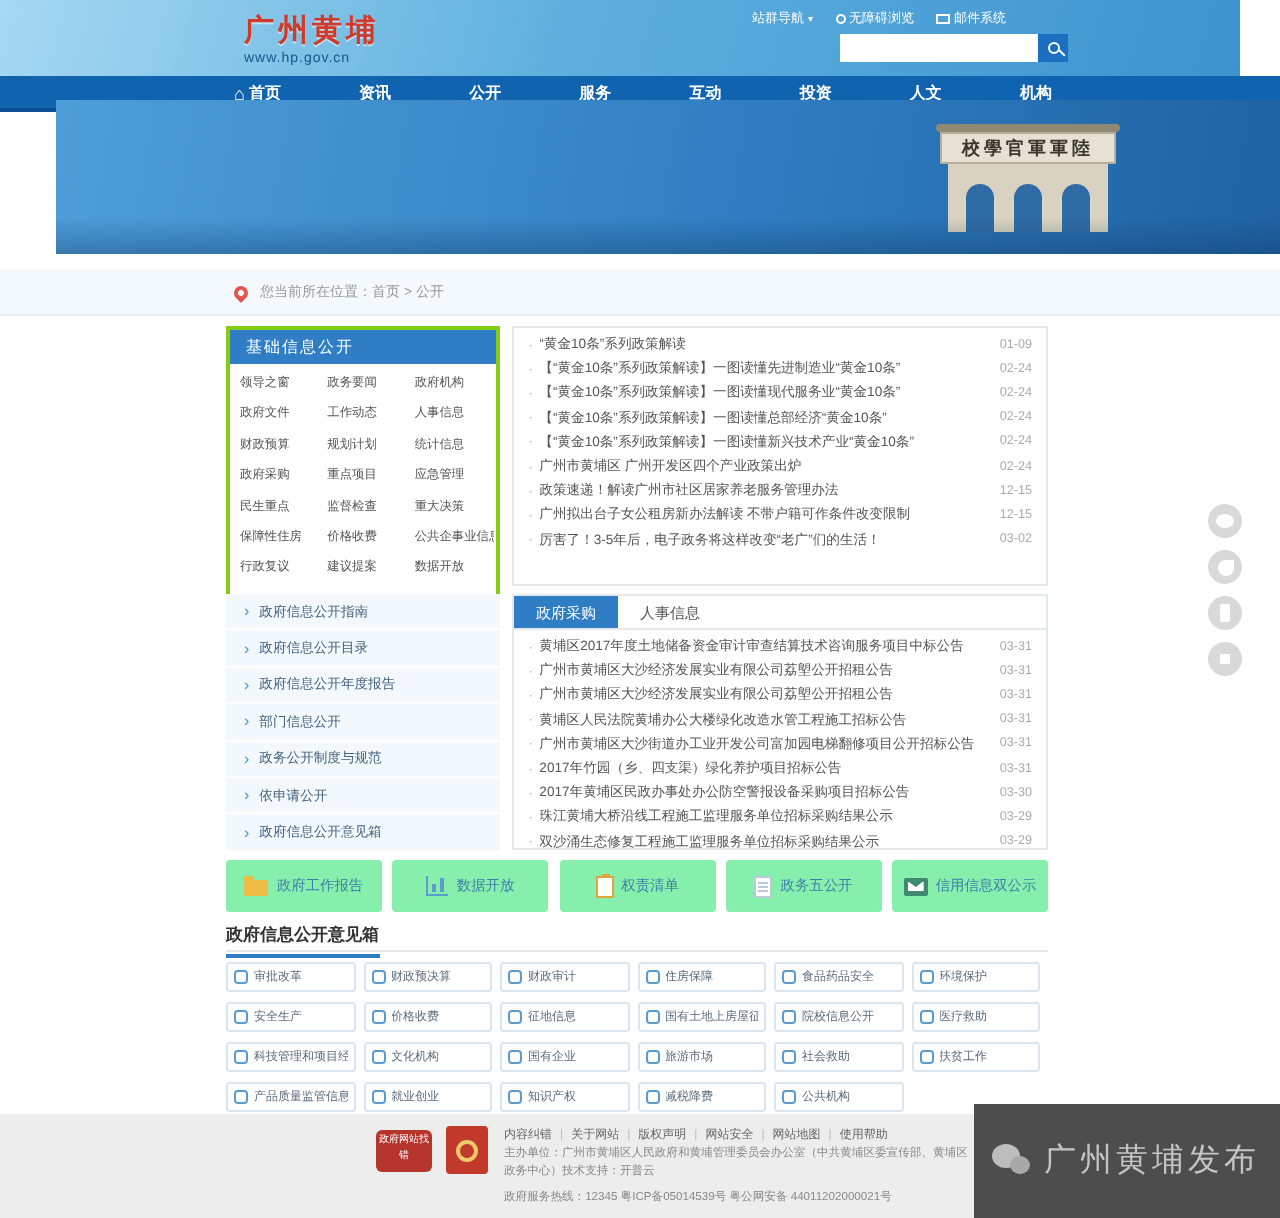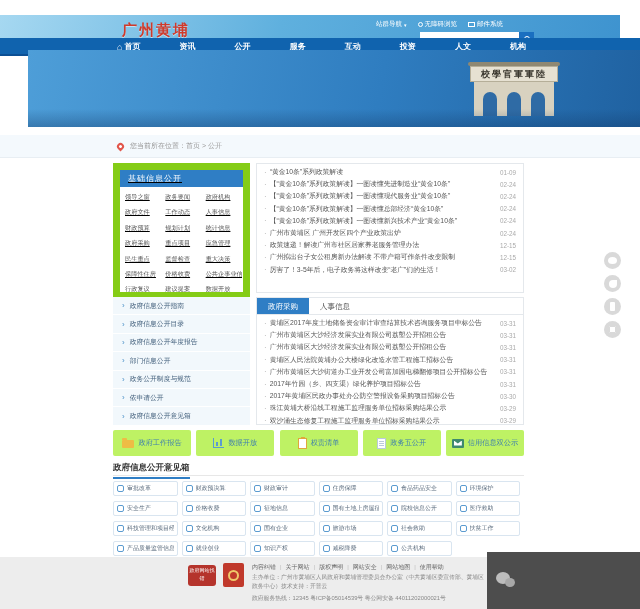--- a/index.html
+++ b/index.html
@@ -1,20 +1,20 @@
 <!DOCTYPE html>
 <html><head>
 <meta charset="utf-8">
 <style>
   * { margin:0; padding:0; box-sizing:border-box; }
   body { font-family:"Liberation Sans","DejaVu Sans",sans-serif; background:#fff; }
   .page { position:relative; width:640px; height:609px; background:#fff; overflow:hidden; }
 
   
-  .header { position:absolute; top:15px; left:0; width:620px; height:38px;
+  .header { position:absolute; top:0; left:0; width:620px; height:38px;
     background:linear-gradient(105deg,#a6d8f1 0%,#5fb0de 45%,#3e93cf 100%); }
   .logo { position:absolute; left:122px; top:6px; cursor:pointer; }
   .logo-title { font-size:15px; font-weight:bold; color:#cf3a2b; letter-spacing:2px; text-shadow:0 1px 0 rgba(255,255,255,.5); }
   .logo-url { font-size:7px; color:#14568f; margin-top:1px; letter-spacing:.5px; }
   .top-links { position:absolute; right:117px; top:5px; display:flex; gap:11px; font-size:6.5px; color:#fff; align-items:center; }
   .top-link { display:flex; align-items:center; cursor:pointer; }
   .caret { font-size:5px; margin-left:2px; }
   .ico-person { width:5px; height:5px; border:1px solid #fff; border-radius:50%; display:inline-block; margin-right:2px; }
   .ico-mail { width:7px; height:5px; border:1px solid #fff; display:inline-block; margin-right:2px; }
   .search { position:absolute; left:420px; top:17px; display:flex; height:14px; }
@@ -40,21 +40,21 @@
   .gate-body { height:34px; background:#d8d2c0; margin:0 4px; display:flex; justify-content:space-around; align-items:flex-end; padding:0 4px; }
   .gate-body i { display:block; width:14px; height:24px; background:#2f6ba5; border-radius:7px 7px 0 0; }
 
   
   .breadcrumb { position:absolute; top:135px; left:0; width:640px; height:23px; background:#f4f9fd; border-bottom:1px solid #e8eef3; display:flex; align-items:center; padding-left:117px; }
   .pin { width:7px; height:7px; background:#e2574c; border-radius:50% 50% 50% 0; transform:rotate(-45deg); position:relative; margin-right:6px; flex:none; }
   .pin::after { content:""; position:absolute; left:2px; top:2px; width:3px; height:3px; background:#fff; border-radius:50%; }
   .crumb-text { font-size:7px; color:#999; }
 
   
-  .info-box { position:absolute; left:113px; top:163px; width:137px; height:136px; border:7px solid #84cc16; background:#fff; overflow:hidden;text-decoration:underline; }
+  .info-box { position:absolute; left:113px; top:163px; width:137px; height:136px; border:2px solid #84cc16; background:#fff; overflow:hidden; }
   .info-box-header { height:17px; background:#2f7ec5; color:#fff; font-size:8px; line-height:17px; padding-left:8px; letter-spacing:1px; }
   .info-grid { display:flex; flex-wrap:wrap; padding:2px 1px; }
   .info-cell { width:33.33%; font-size:6.2px; color:#555; line-height:15.4px; padding-left:4px; white-space:nowrap; overflow:hidden; cursor:pointer; }
   .side-links { position:absolute; left:113px; top:297px; width:137px; }
   .side-link { height:18.4px; background:#f2f8fc; border-bottom:1px solid #fff; display:flex; align-items:center; font-size:6.8px; color:#44617d; padding-left:9px; cursor:pointer; }
   .arrow { color:#4a90c8; margin-right:5px; font-size:8px; }
 
   
   .news-box { position:absolute; left:256px; width:268px; border:1px solid #e4e8ec; background:#fff; overflow:hidden; }
   .box-policy { top:163px; height:130px; }
@@ -63,21 +63,21 @@
   .tab { font-size:7.5px; line-height:17px; padding:0 11px; color:#555; cursor:pointer; }
   .tab.active { background:#2f7ec5; color:#fff; }
   .news-list { padding:2px 7px 0 7px; }
   .news-item { display:flex; align-items:center; height:12.2px; cursor:pointer; }
   .bullet { color:#bbb; margin-right:3px; font-size:8px; }
   .news-title { flex:1; font-size:6.8px; color:#555; white-space:nowrap; overflow:hidden; text-overflow:ellipsis; }
   .news-date { color:#aaa; margin-left:6px; font-size:6.3px; flex:none; }
 
   
   .quick-row { position:absolute; left:113px; top:430px; width:411px; display:flex; justify-content:space-between; }
-  .quick-btn { width:78px; height:26px; background:#bef264; border:none; border-radius:2px; display:flex; align-items:center; justify-content:center; font-size:7.2px; color:#3f7fae; cursor:pointer; font-family:inherit; }
+  .quick-btn { width:78px; height:26px; background:#86efac; border:none; border-radius:2px; display:flex; align-items:center; justify-content:center; font-size:7.2px; color:#3f7fae; cursor:pointer; font-family:inherit; }
   .qi { margin-right:4px; flex:none; position:relative; }
   .qi-folder { width:12px; height:8px; background:#eebc45; border-radius:1px; margin-top:2px; }
   .qi-folder::before { content:""; position:absolute; top:-2px; left:0; width:5px; height:2px; background:#eebc45; border-radius:1px 1px 0 0; }
   .qi-chart { width:11px; height:10px; border-left:1px solid #5b9bd0; border-bottom:1px solid #5b9bd0; }
   .qi-chart::before { content:""; position:absolute; left:2px; bottom:1px; width:2px; height:4px; background:#5b9bd0; }
   .qi-chart::after { content:""; position:absolute; left:6px; bottom:1px; width:2px; height:7px; background:#5b9bd0; }
   .qi-doc { width:9px; height:11px; background:#fff; border:1px solid #b9cadb; }
   .qi-doc::before { content:""; position:absolute; left:1px; top:2px; width:5px; height:1px; background:#b9cadb; box-shadow:0 2px 0 #b9cadb,0 4px 0 #b9cadb; }
   .qi-clip { width:9px; height:11px; background:#fff; border:1px solid #e0a63c; }
   .qi-clip::before { content:""; position:absolute; left:2px; top:-2px; width:4px; height:2px; background:#e0a63c; }
@@ -556,15 +556,16 @@
     <div class="float-btn">
         <span class="fi fi-qr"></span>
       </div>
   </div>
 
   <div class="watermark">
     <span class="wm-icon">
         <i class="b1"></i>
         <i class="b2"></i>
       </span>
+    <span class="wm-text">广州黄埔发布</span>
   </div>
 
 </div>
 
 </body></html>

